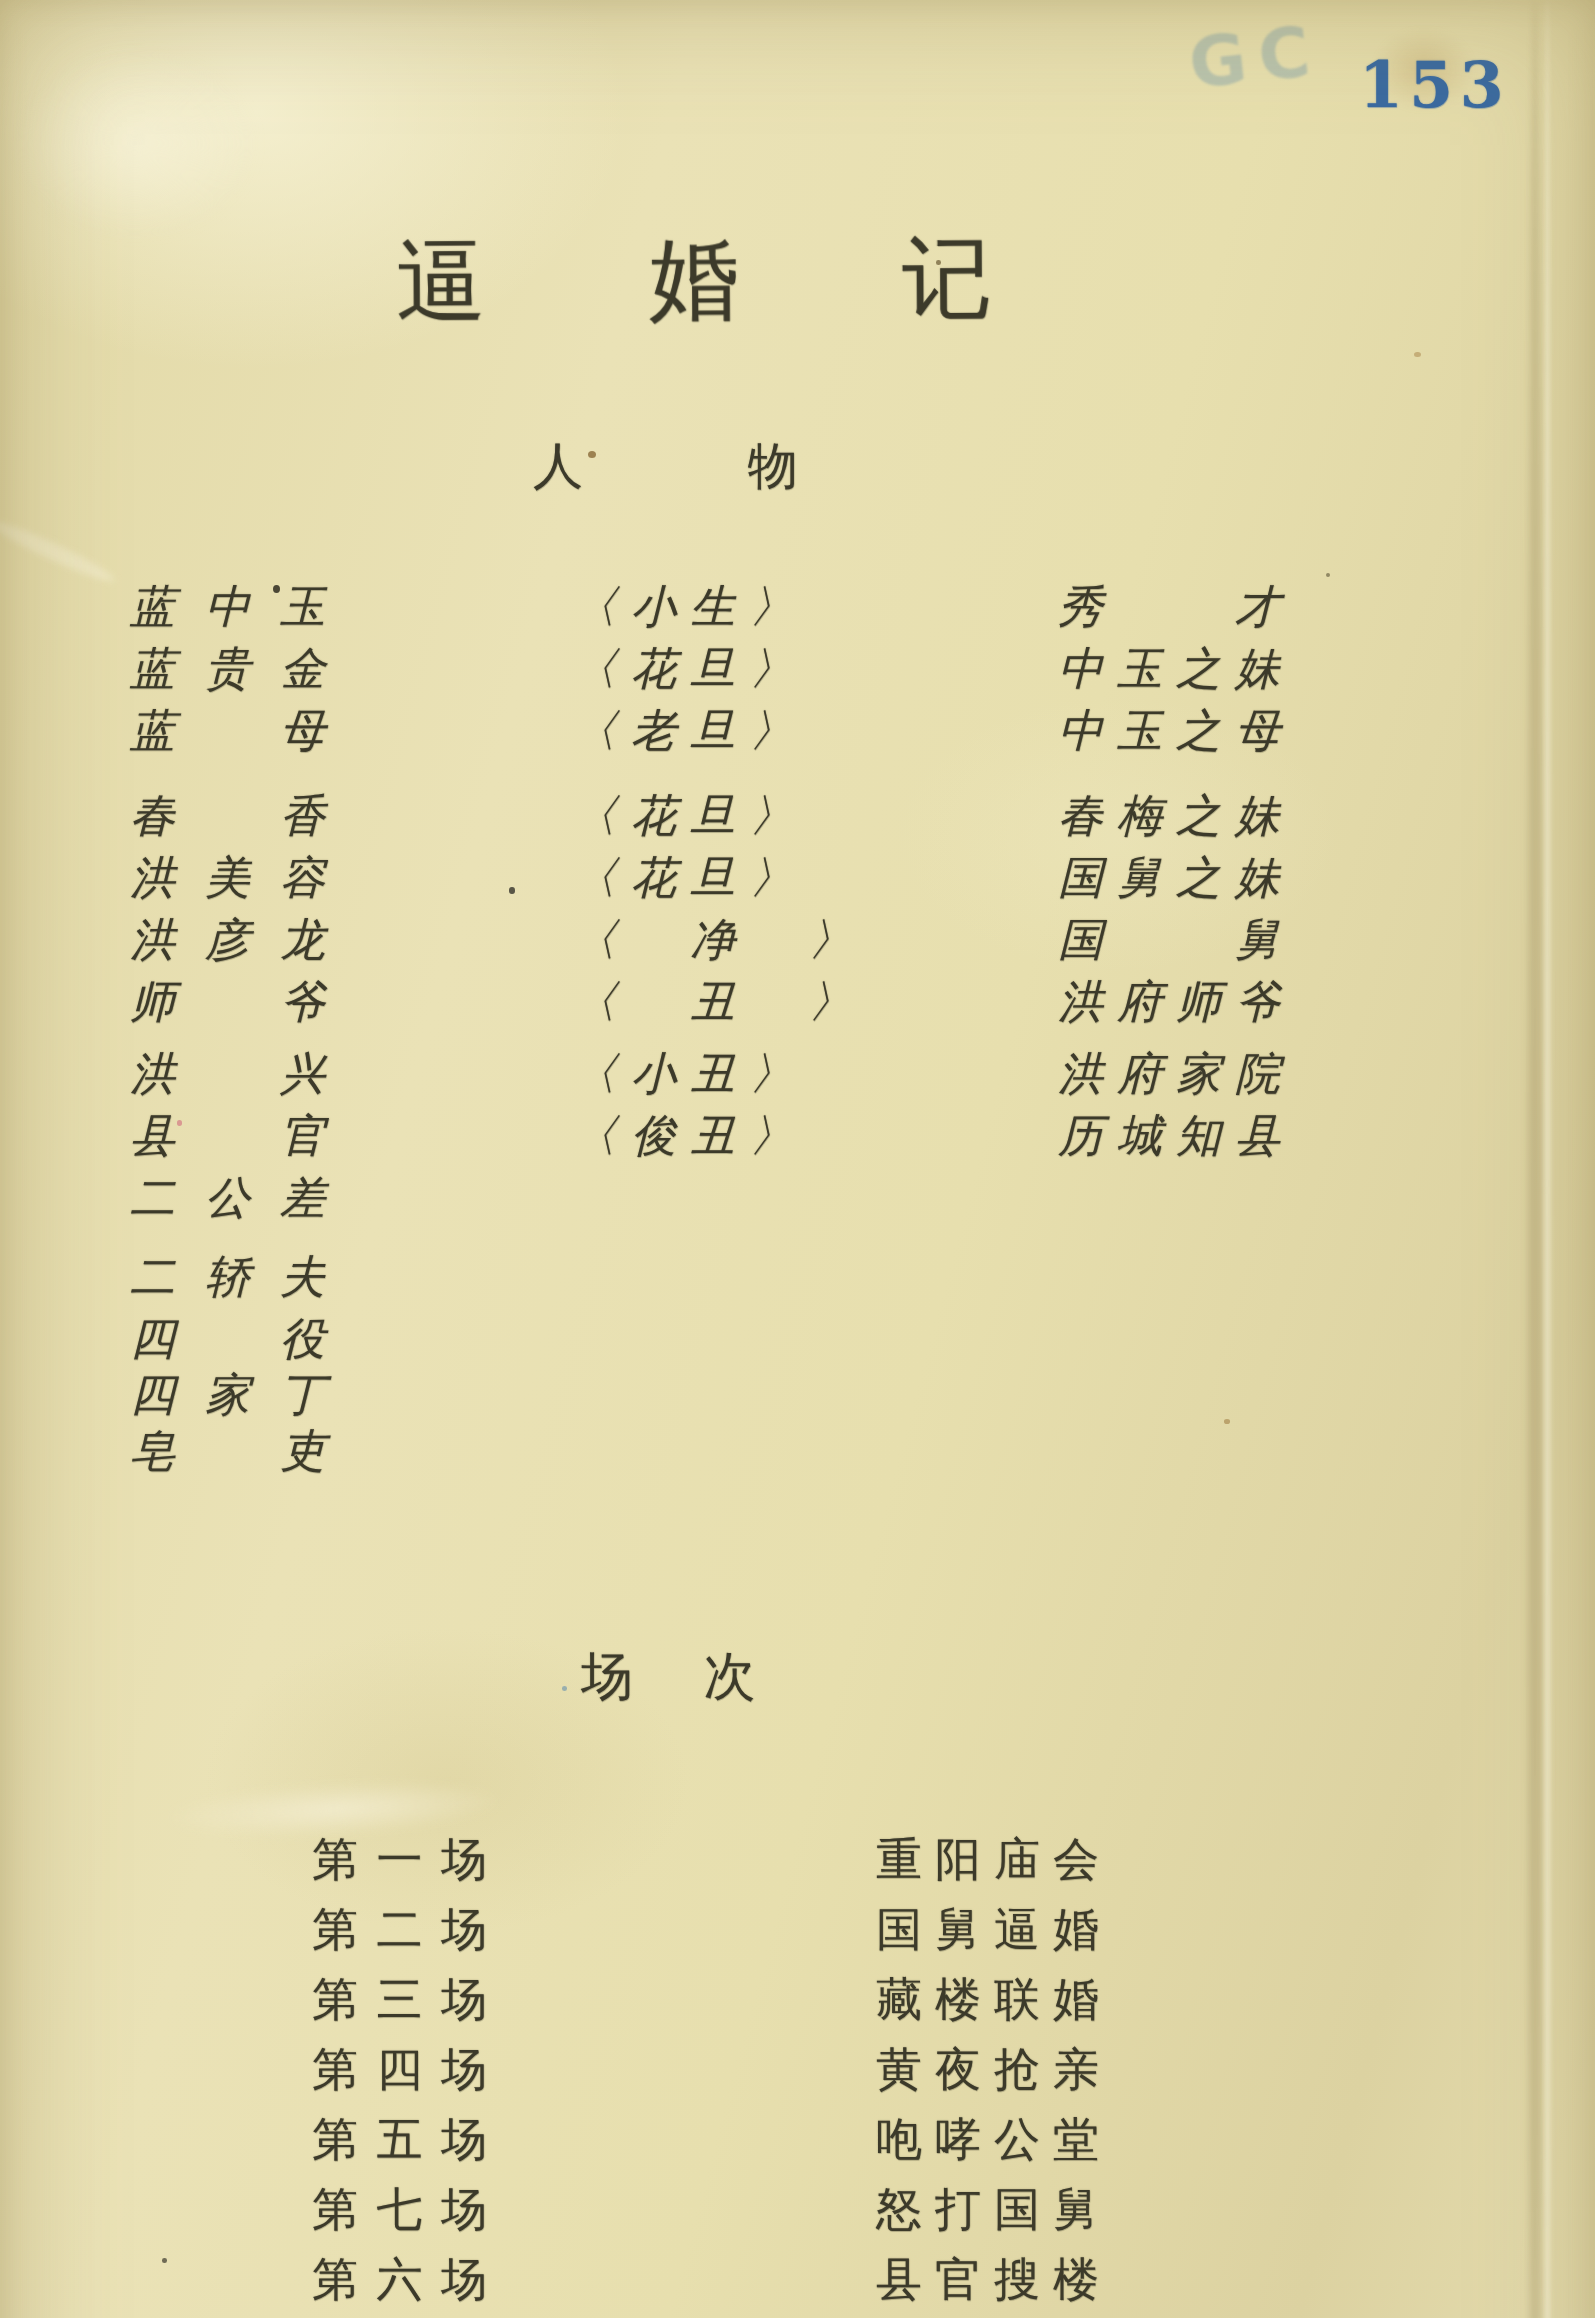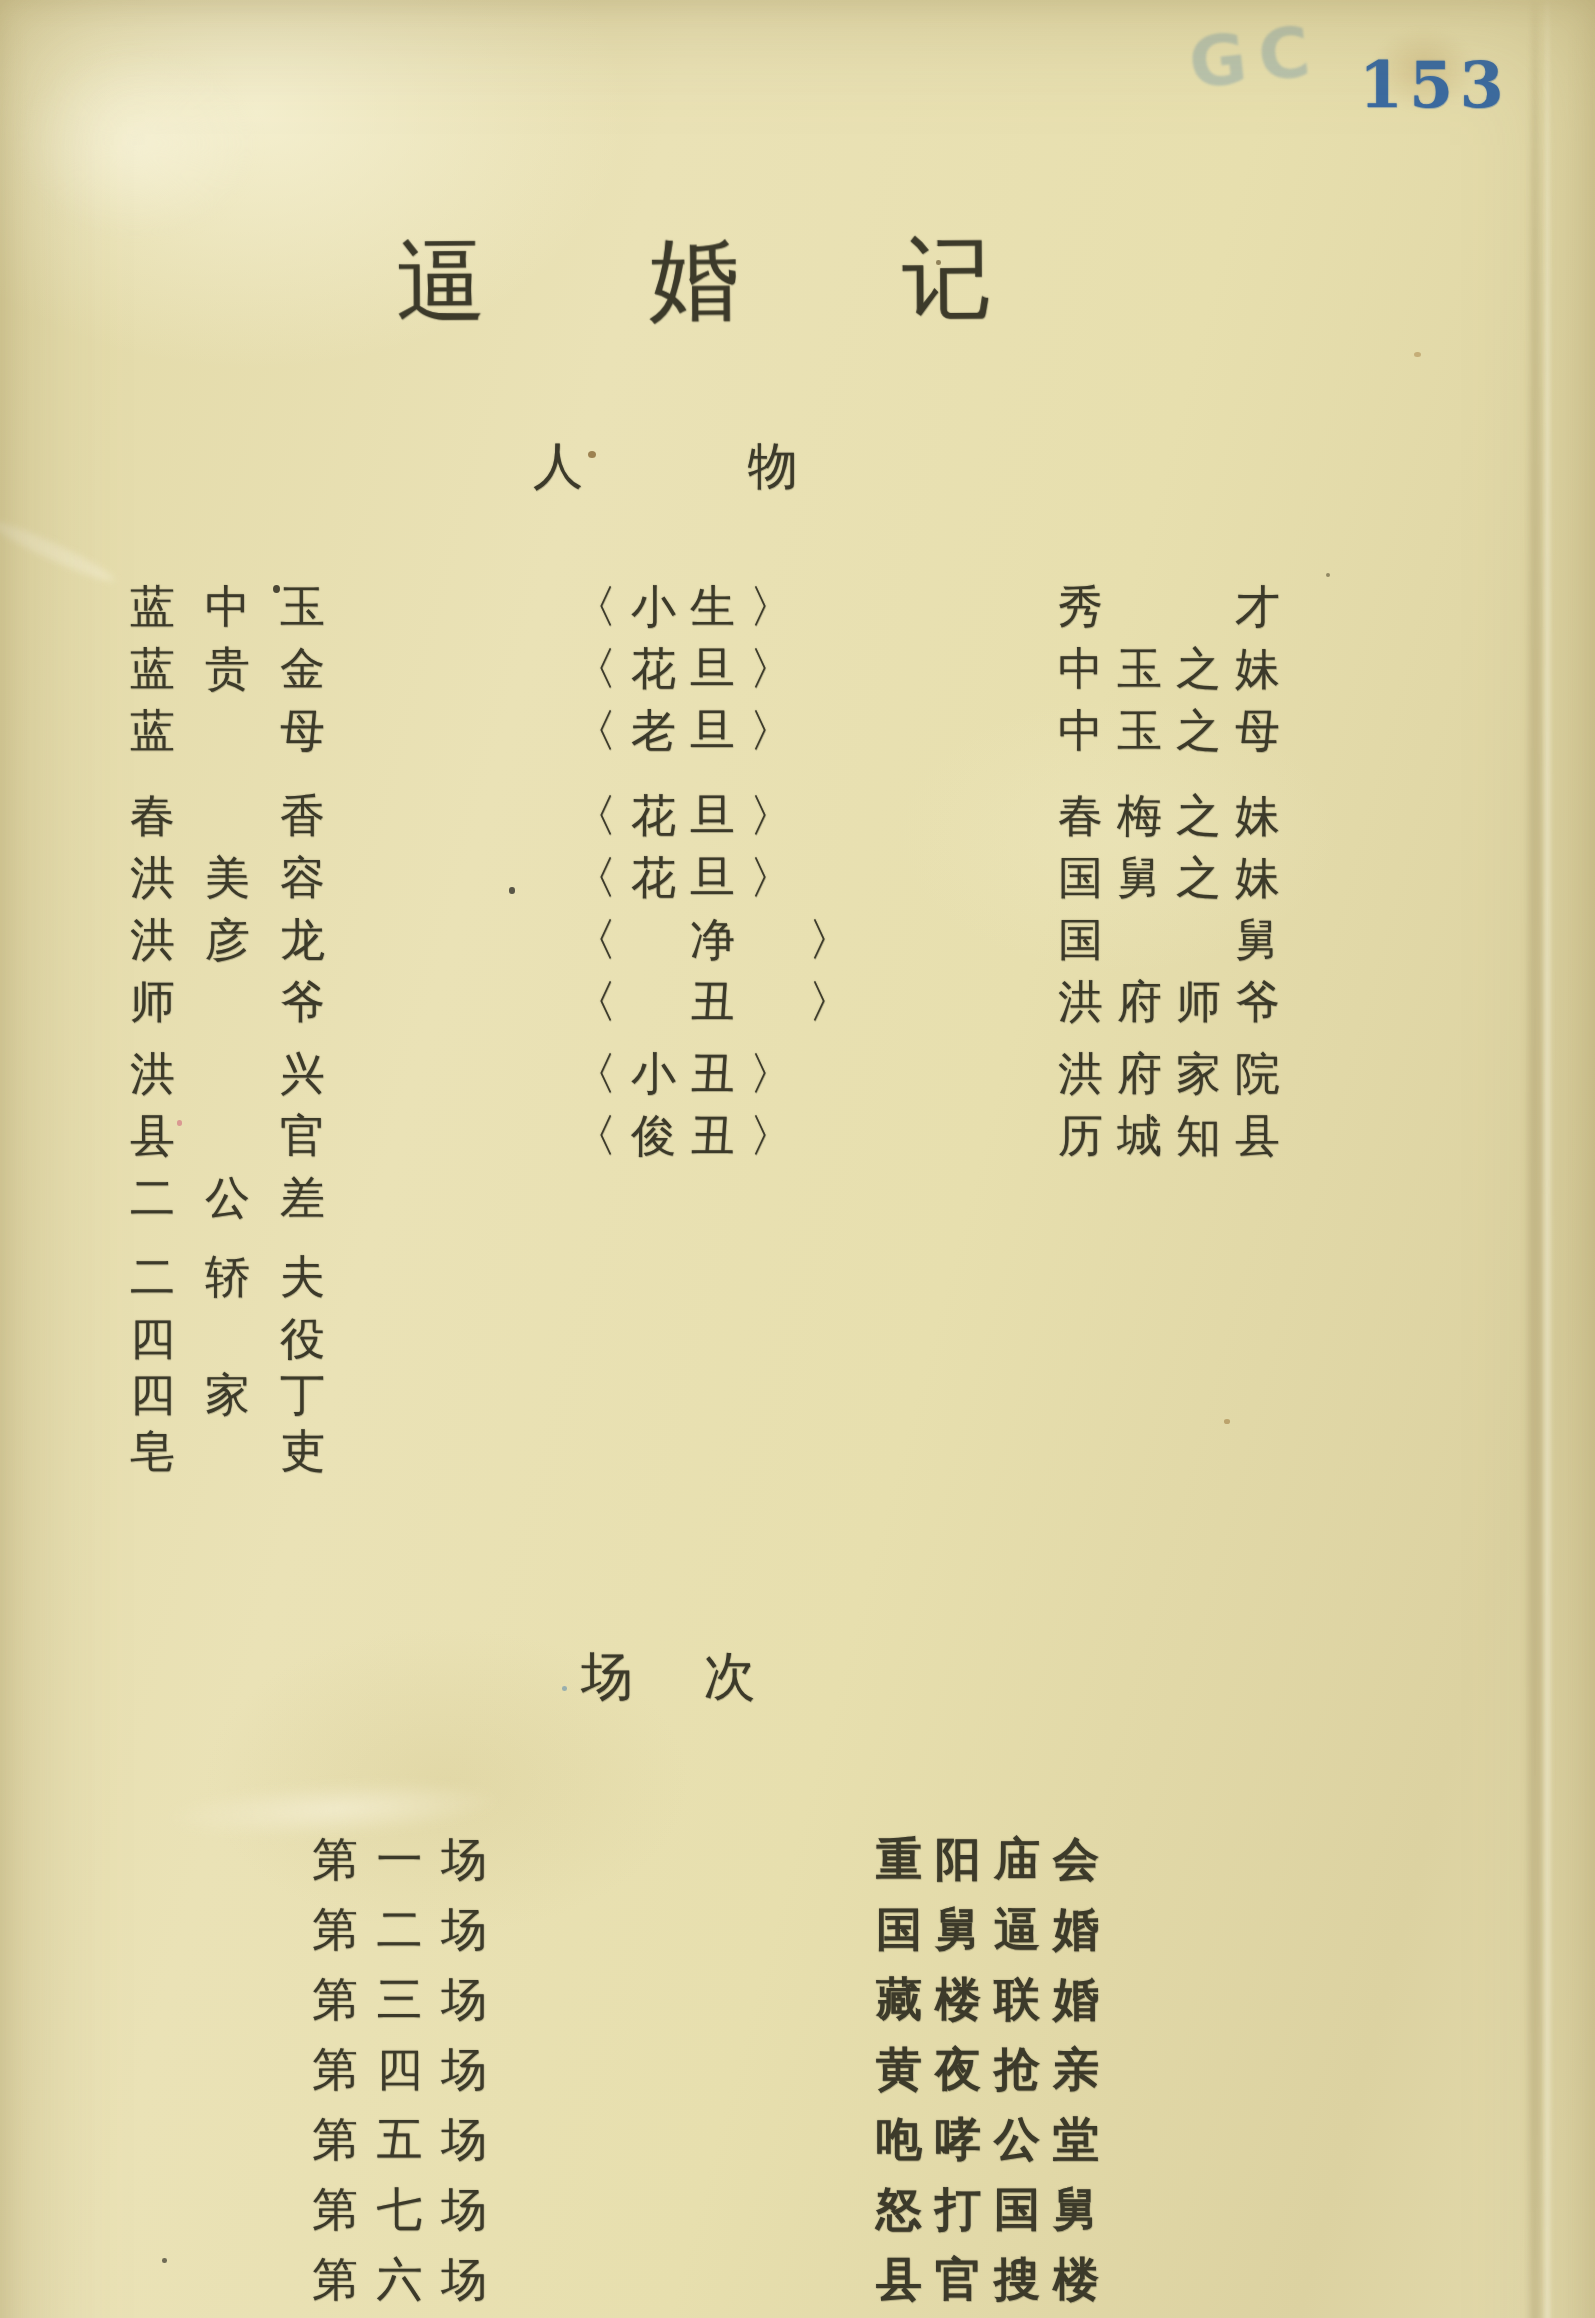--- a/index.html
+++ b/index.html
@@ -19,33 +19,33 @@
   .soft{filter:blur(0.3px);}
   .abs{position:absolute;white-space:nowrap;line-height:1;}
   .page-number{left:1359px;top:54px;font-family:"DejaVu Serif",serif;font-weight:bold;
     font-size:63px;letter-spacing:6.5px;color:#3a6aa0;
     text-shadow:0 0 1.9px rgba(58,106,160,.55),0.5px 0.5px 0 rgba(58,106,160,.3);}
   .faint-mark{left:1189px;top:22px;font-size:70px;font-weight:bold;color:rgba(66,122,170,.28);
     letter-spacing:12px;transform:rotate(-6deg);filter:blur(1.2px);}
   .title{left:396px;top:234px;font-size:90px;letter-spacing:163px;transform:rotate(-.35deg);}
   .heading-characters{left:533px;top:441px;font-size:50px;letter-spacing:3.7px;}
   .heading-scenes{left:581px;top:1650px;font-size:52px;letter-spacing:9.3px;}
-  .char-list{position:absolute;left:0;top:577px;width:1581px;}
+  .char-list{position:absolute;left:0;top:577px;width:1581px;font-style:italic;}
   .char-row{position:relative;height:62px;}
   .char-row:nth-child(4){margin-top:23px;}
   .char-row:nth-child(8){margin-top:10.2px;}
   .char-row:nth-child(11){margin-top:16.7px;}
   .char-row:nth-child(n+12){height:56px;}
   .char-row .name{position:absolute;left:130px;font-size:45px;letter-spacing:30px;}
   .char-row .role{position:absolute;left:572px;font-size:45px;letter-spacing:14px;}
   .char-row .desc{position:absolute;left:1058px;font-size:45px;letter-spacing:14px;}
   .scene-list{position:absolute;left:0;top:1829px;width:1595px;}
   .scene-row{position:relative;height:70px;}
   .scene-row .label{position:absolute;left:312px;font-size:46px;letter-spacing:18.5px;}
-  .scene-row .stitle{position:absolute;left:876px;font-size:46px;letter-spacing:13px;font-weight:bold;}
+  .scene-row .stitle{position:absolute;left:876px;font-size:46px;letter-spacing:13px;}
   .stain,.crease,.speck{position:absolute;pointer-events:none;}
   .crease{border-radius:50%;}
 </style>
 </head>
 <body>
 
 <div class="page">
 
   <div class="crease" style="left:167px;top:1783px;width:334px;height:53px;background:radial-gradient(closest-side,rgba(244,238,210,.8),rgba(244,238,210,0));filter:blur(4.6px);transform:rotate(-3deg);"></div>
 

